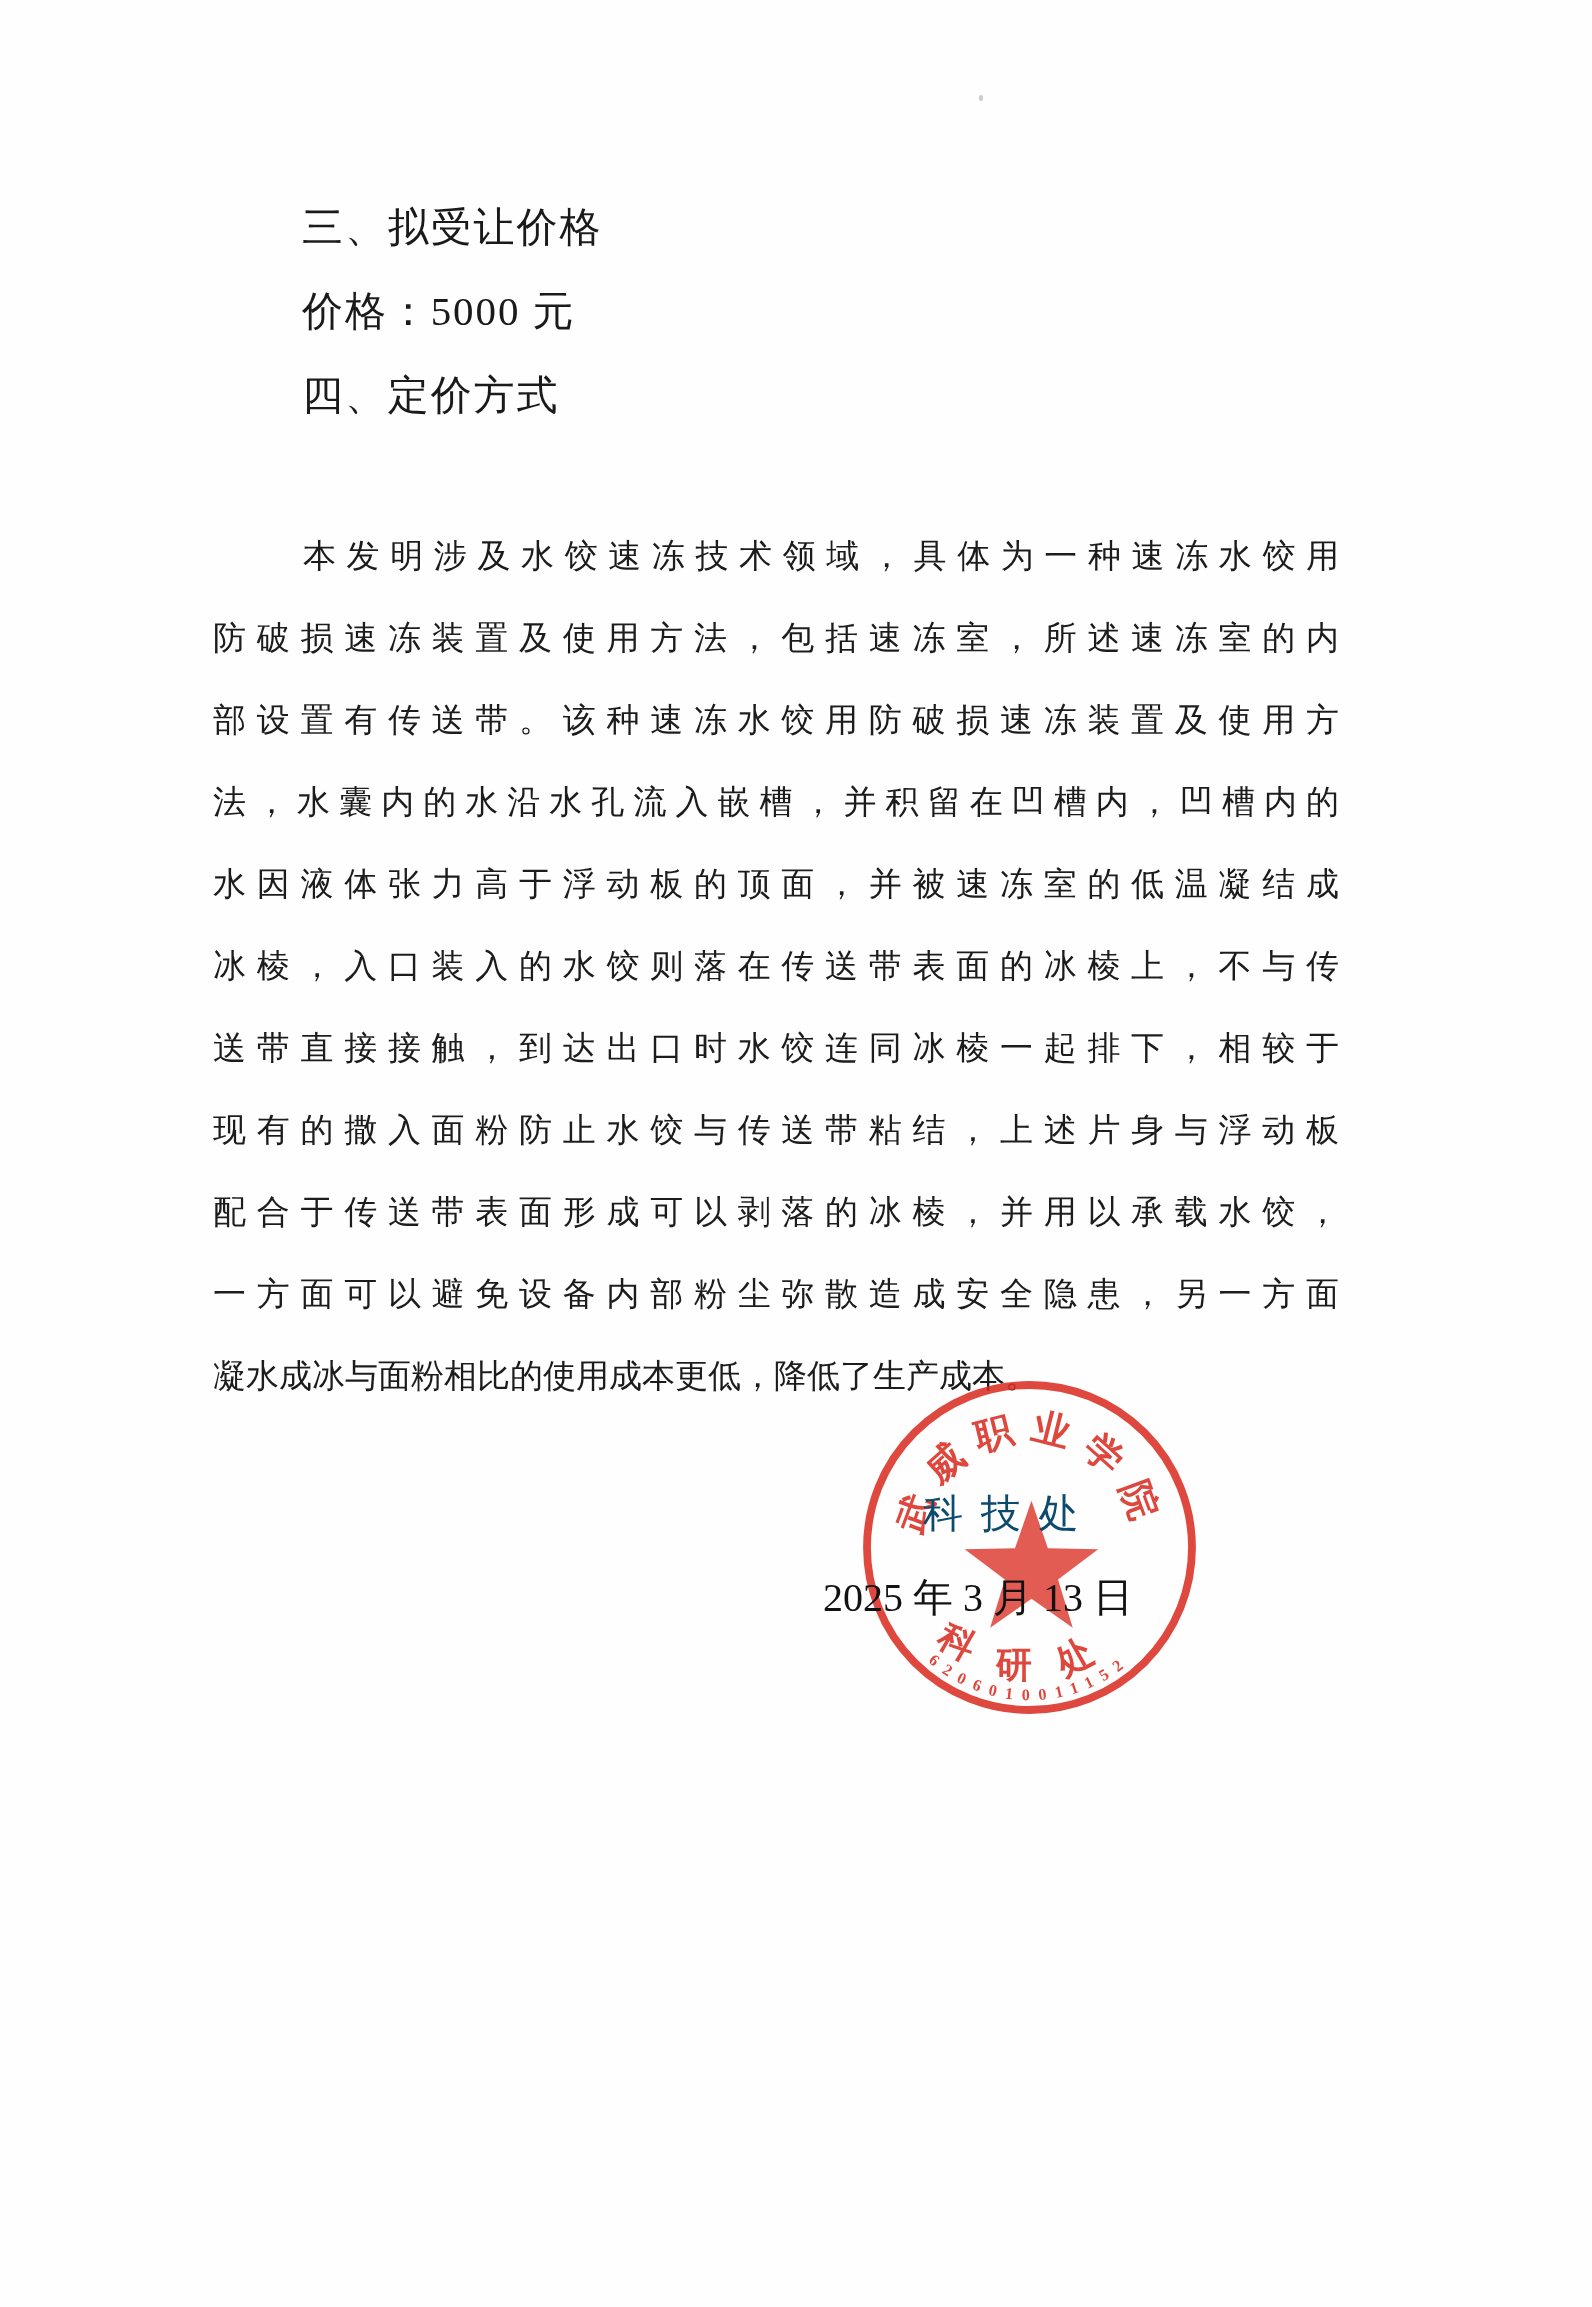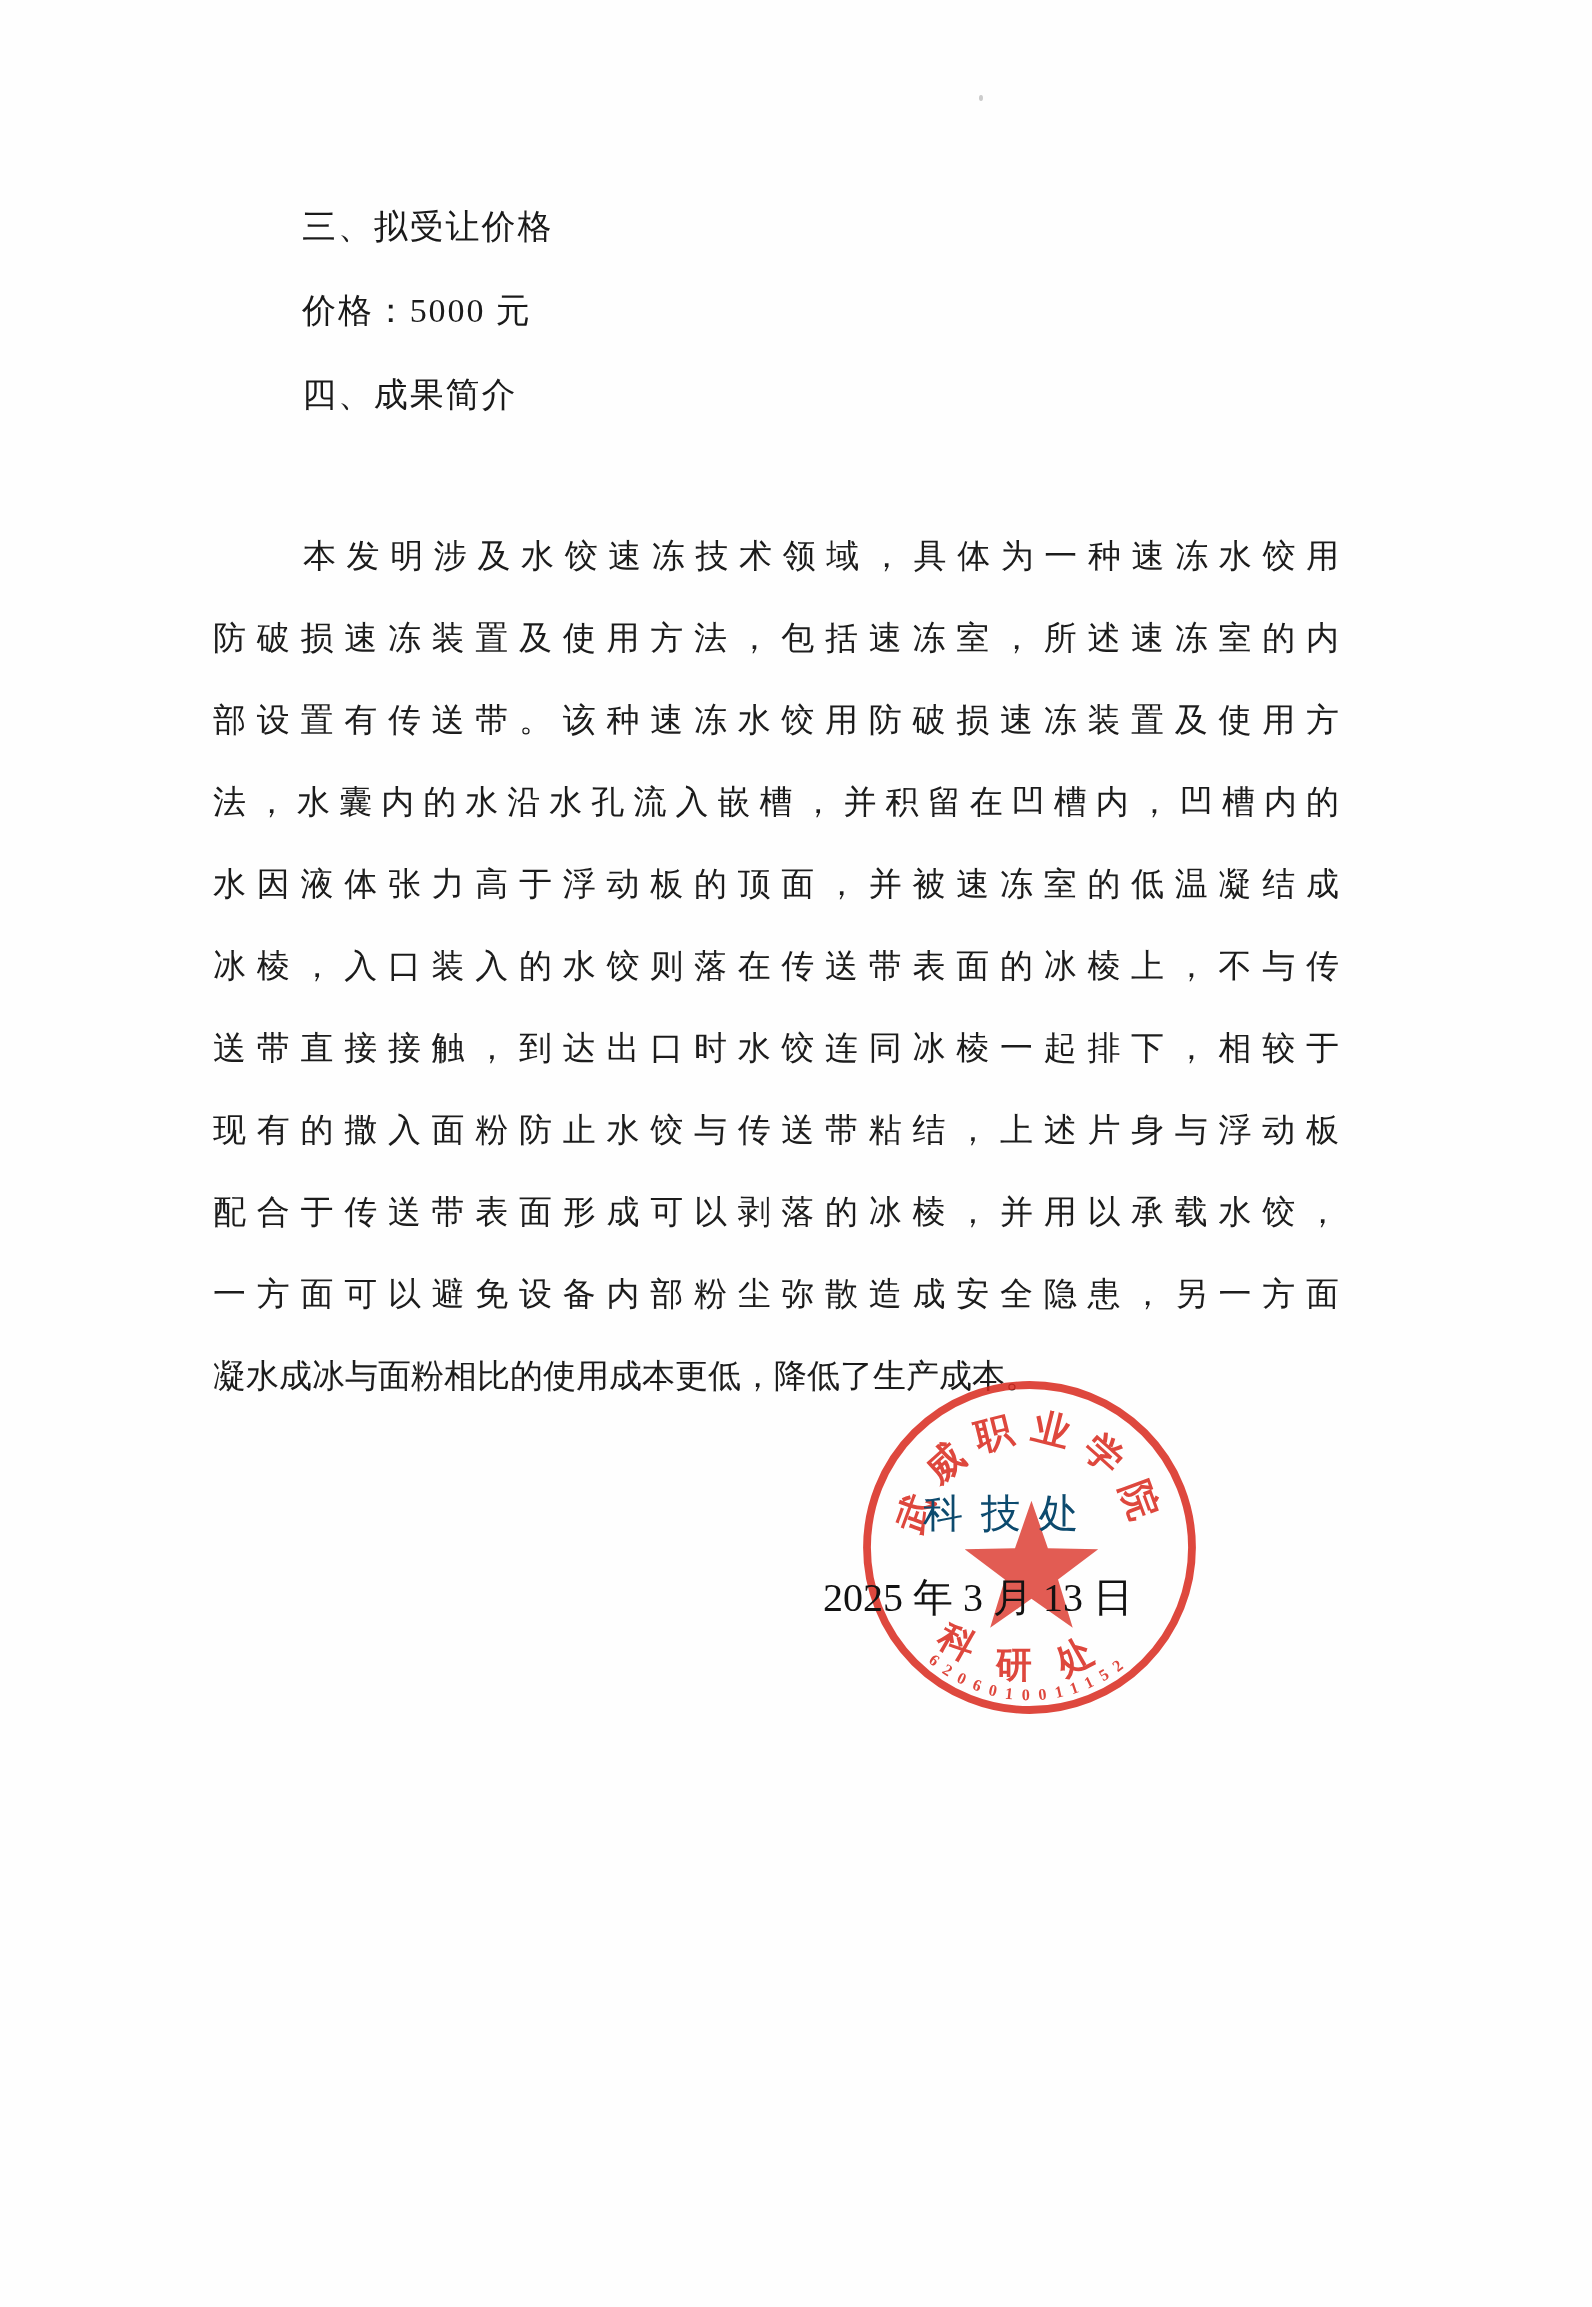--- a/index.html
+++ b/index.html
@@ -10,21 +10,21 @@
     overflow: hidden;
     font-family: "Liberation Serif", "DejaVu Serif", serif;
     color: #1c1c1c;
   }
   .page { position: absolute; inset: 0; }
 
   
   .headings { position: absolute; left: 302px; top: 185px; }
   .hline {
     height: 84px; line-height: 84px;
-    font-size: 34px; letter-spacing: 1.9px;
+    font-size: 41px; letter-spacing: 1.9px;
     white-space: pre; color: #1a1a1a;
   }
 
   
   .para { position: absolute; left: 213px; top: 515px; width: 1126px; }
   .pline {
     height: 82px; line-height: 82px;
     font-size: 33px;
     text-align: justify; text-align-last: justify;
     color: #1c1c1c;
@@ -57,21 +57,21 @@
   }
 </style>
 </head>
 <body>
 
 <div class="page">
 
   <div class="headings">
     <div class="hline">三、拟受让价格</div>
     <div class="hline">价格：5000 元</div>
-    <div class="hline">四、成果简介</div>
+    <div class="hline">四、定价方式</div>
   </div>
 
   <div class="para">
     <div class="pline indent">本发明涉及水饺速冻技术领域，具体为一种速冻水饺用</div>
     <div class="pline">防破损速冻装置及使用方法，包括速冻室，所述速冻室的内</div>
     <div class="pline">部设置有传送带。该种速冻水饺用防破损速冻装置及使用方</div>
     <div class="pline">法，水囊内的水沿水孔流入嵌槽，并积留在凹槽内，凹槽内的</div>
     <div class="pline">水因液体张力高于浮动板的顶面，并被速冻室的低温凝结成</div>
     <div class="pline">冰棱，入口装入的水饺则落在传送带表面的冰棱上，不与传</div>
     <div class="pline">送带直接接触，到达出口时水饺连同冰棱一起排下，相较于</div>

